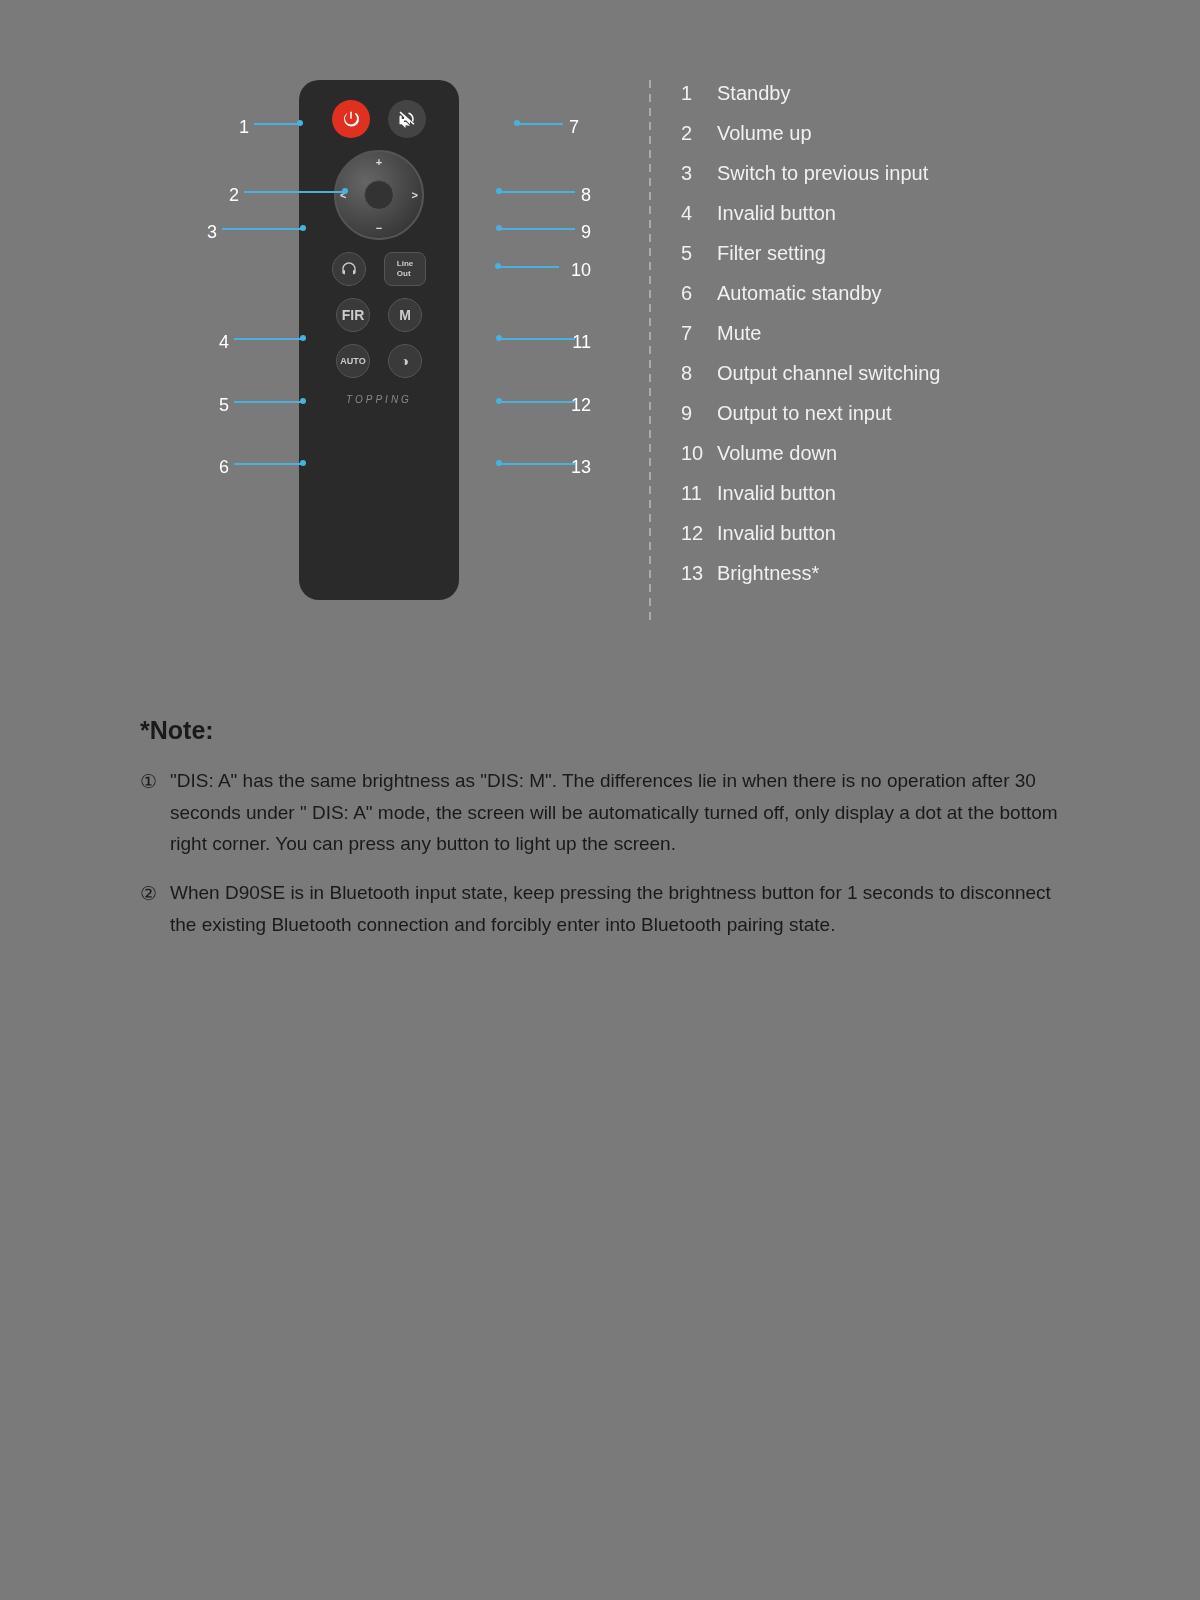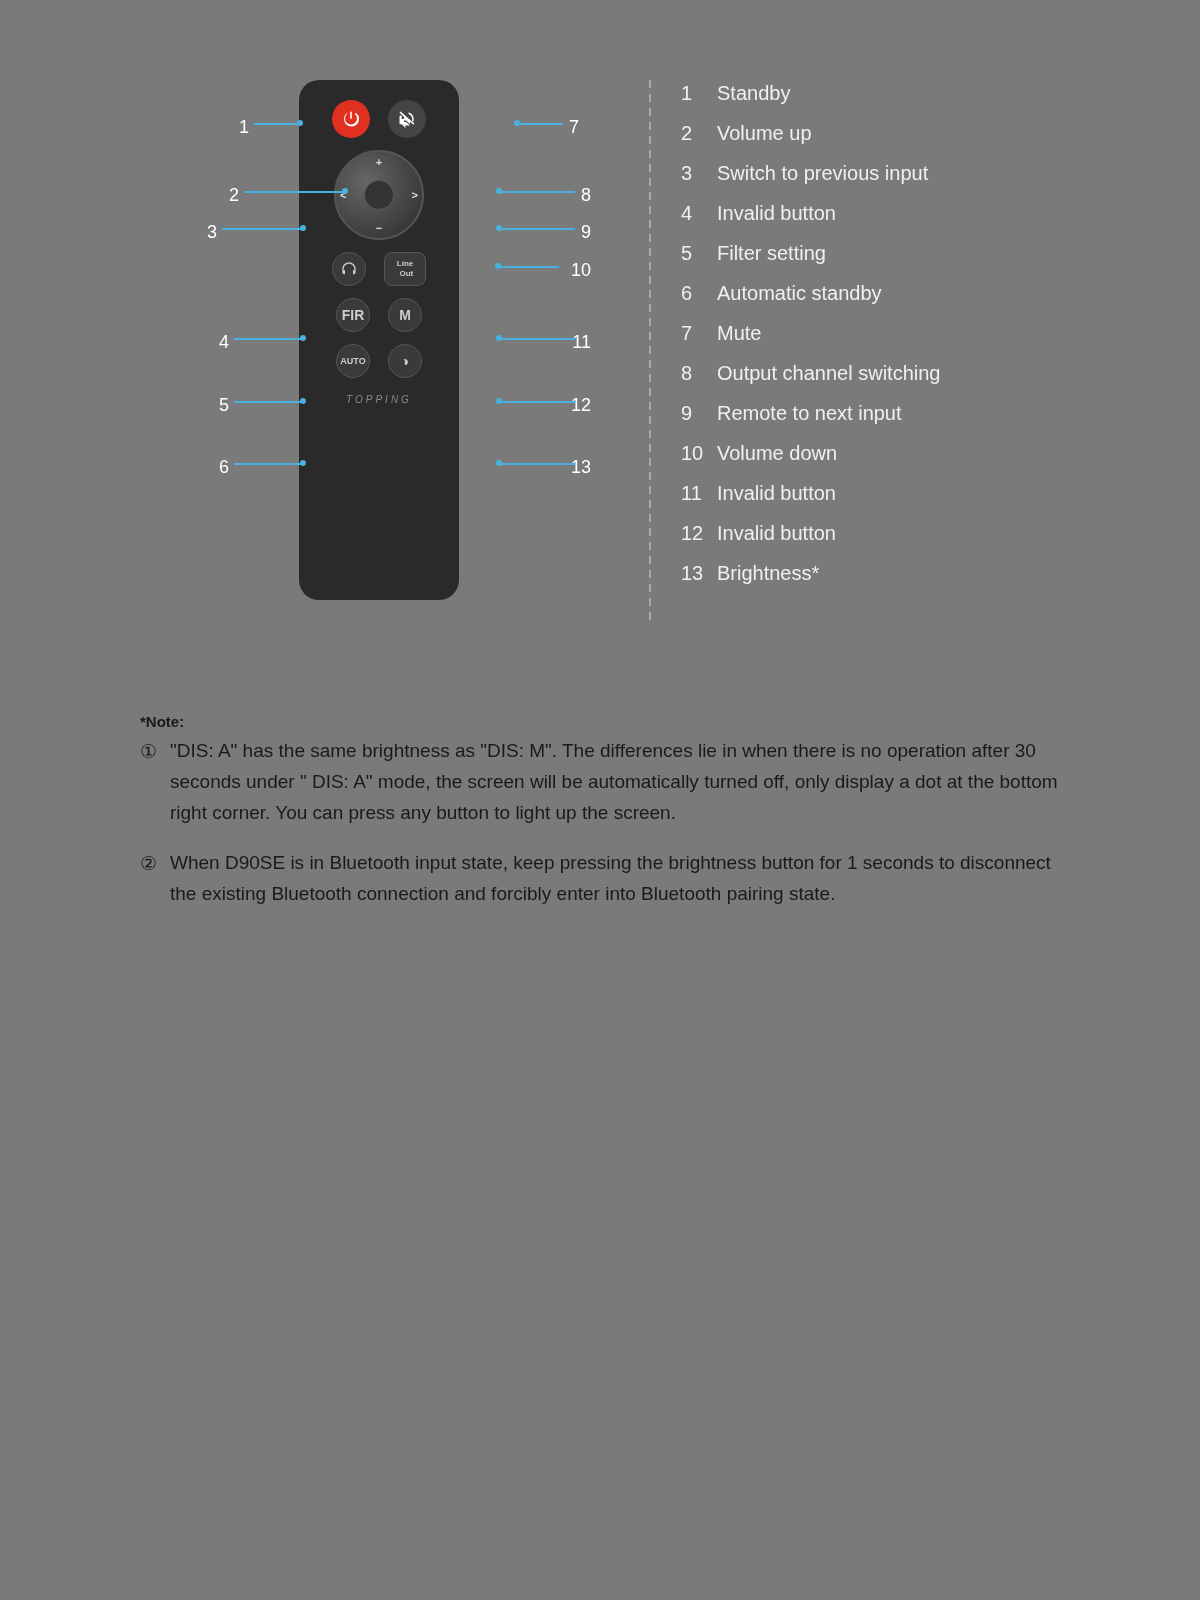--- a/index.html
+++ b/index.html
@@ -144,21 +144,21 @@
       color: #ccc;
       font-weight: bold;
       cursor: pointer;
       flex-shrink: 0;
       border: 1px solid #555;
     }
 
     .btn-line-out {
       border-radius: 8px;
       font-size: 8px;
-      text-align: right;
+      text-align: left;
       line-height: 1.2;
     }
 
     .remote-brand {
       font-size: 10px;
       letter-spacing: 3px;
       color: #888;
       margin-top: 4px;
       text-transform: uppercase;
       font-style: italic;
@@ -201,24 +201,24 @@
 
     
     .notes-section {
       padding: 20px 60px 40px 60px;
       font-size: 19px;
       line-height: 1.65;
       color: #1a1a1a;
     }
 
     .notes-title {
-      font-size: 15px;
+      font-size: 25px;
       font-weight: bold;
       color: #1a1a1a;
-      margin-bottom: 0;
+      margin-bottom: 14px;
     }
 
     .note-item {
       display: flex;
       flex-direction: row;
       align-items: flex-start;
       margin-bottom: 18px;
       font-size: 19px;
       color: #1a1a1a;
       line-height: 1.65;
@@ -378,21 +378,21 @@
         <div class="legend-item">
     <span class="legend-num">7</span>
     <span class="legend-text">Mute</span>
   </div>
         <div class="legend-item">
     <span class="legend-num">8</span>
     <span class="legend-text">Output channel switching</span>
   </div>
         <div class="legend-item">
     <span class="legend-num">9</span>
-    <span class="legend-text">Remote to next input</span>
+    <span class="legend-text">Output to next input</span>
   </div>
         <div class="legend-item">
     <span class="legend-num">10</span>
     <span class="legend-text">Volume down</span>
   </div>
         <div class="legend-item">
     <span class="legend-num">11</span>
     <span class="legend-text">Invalid button</span>
   </div>
         <div class="legend-item">

